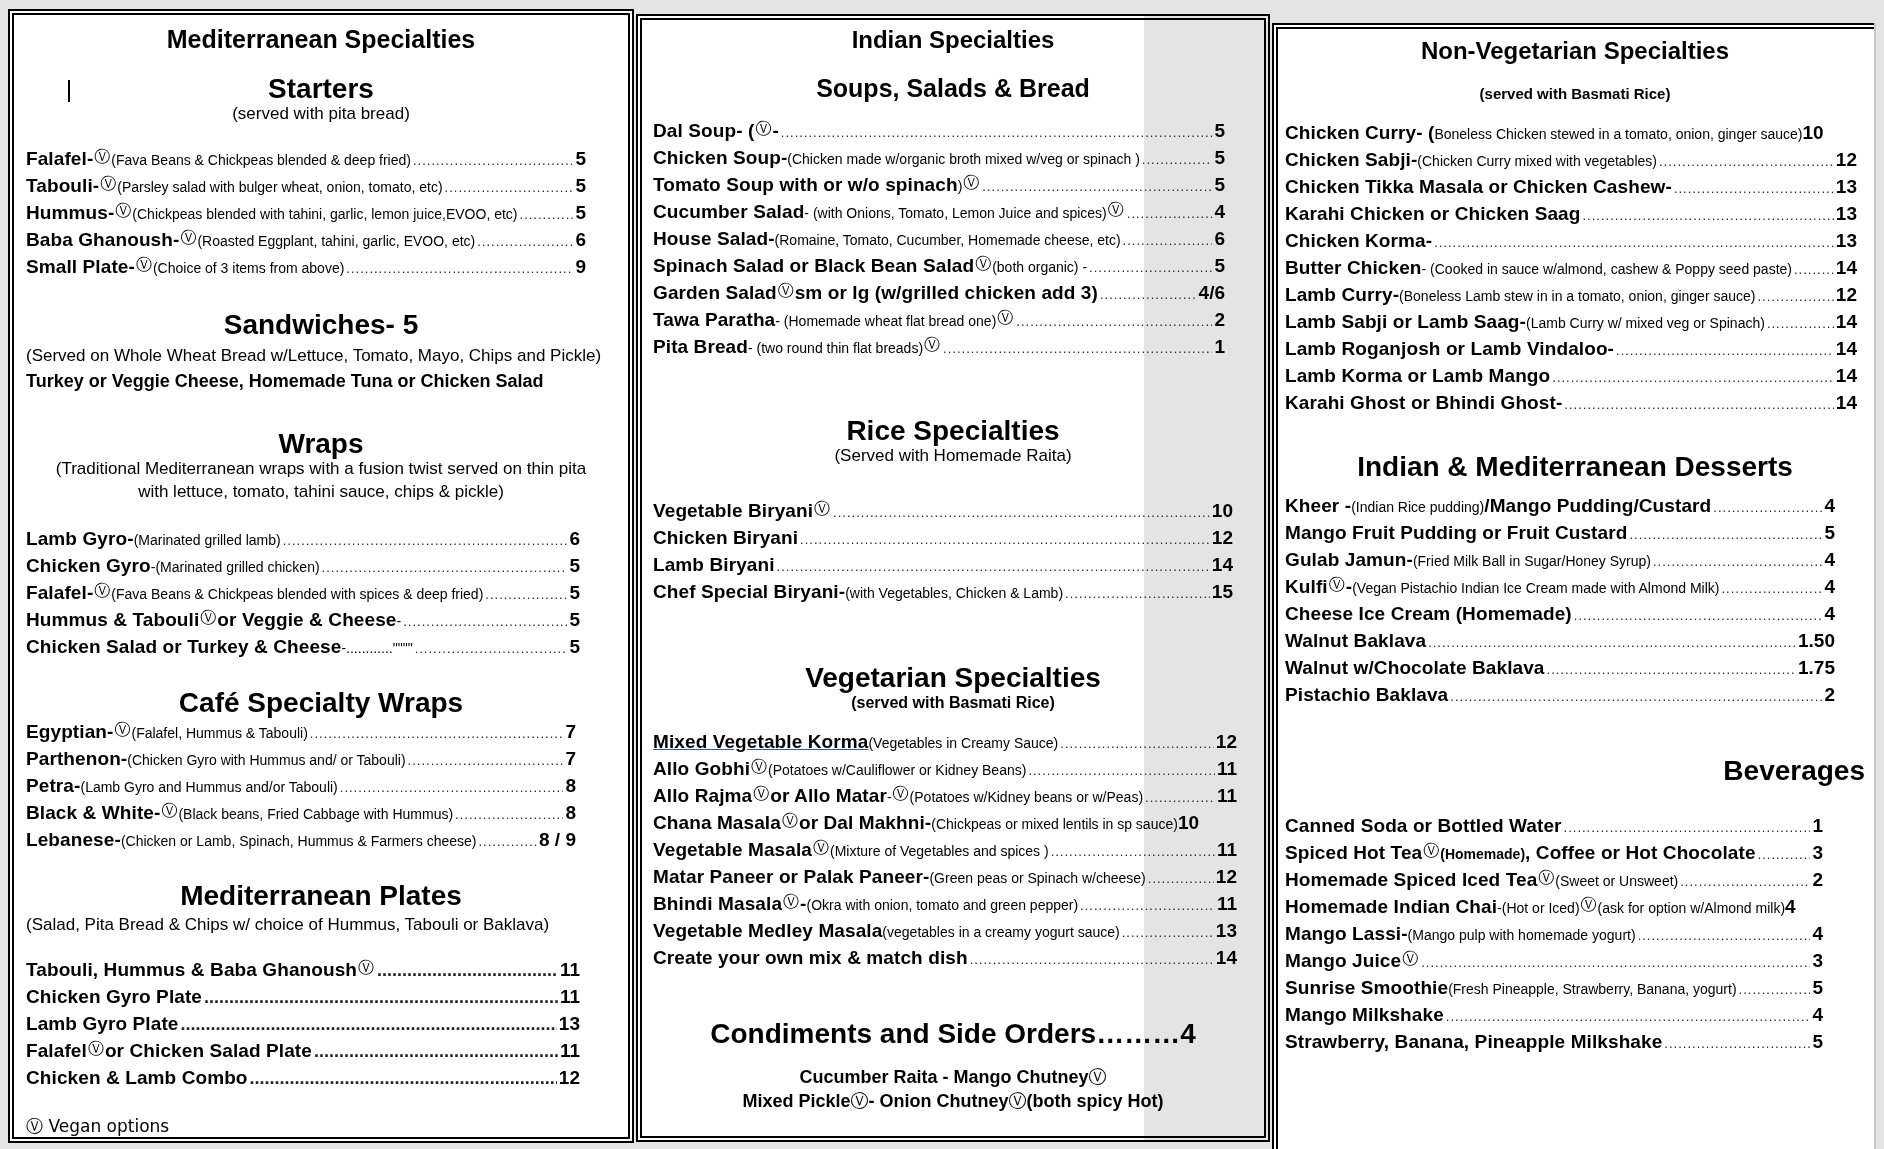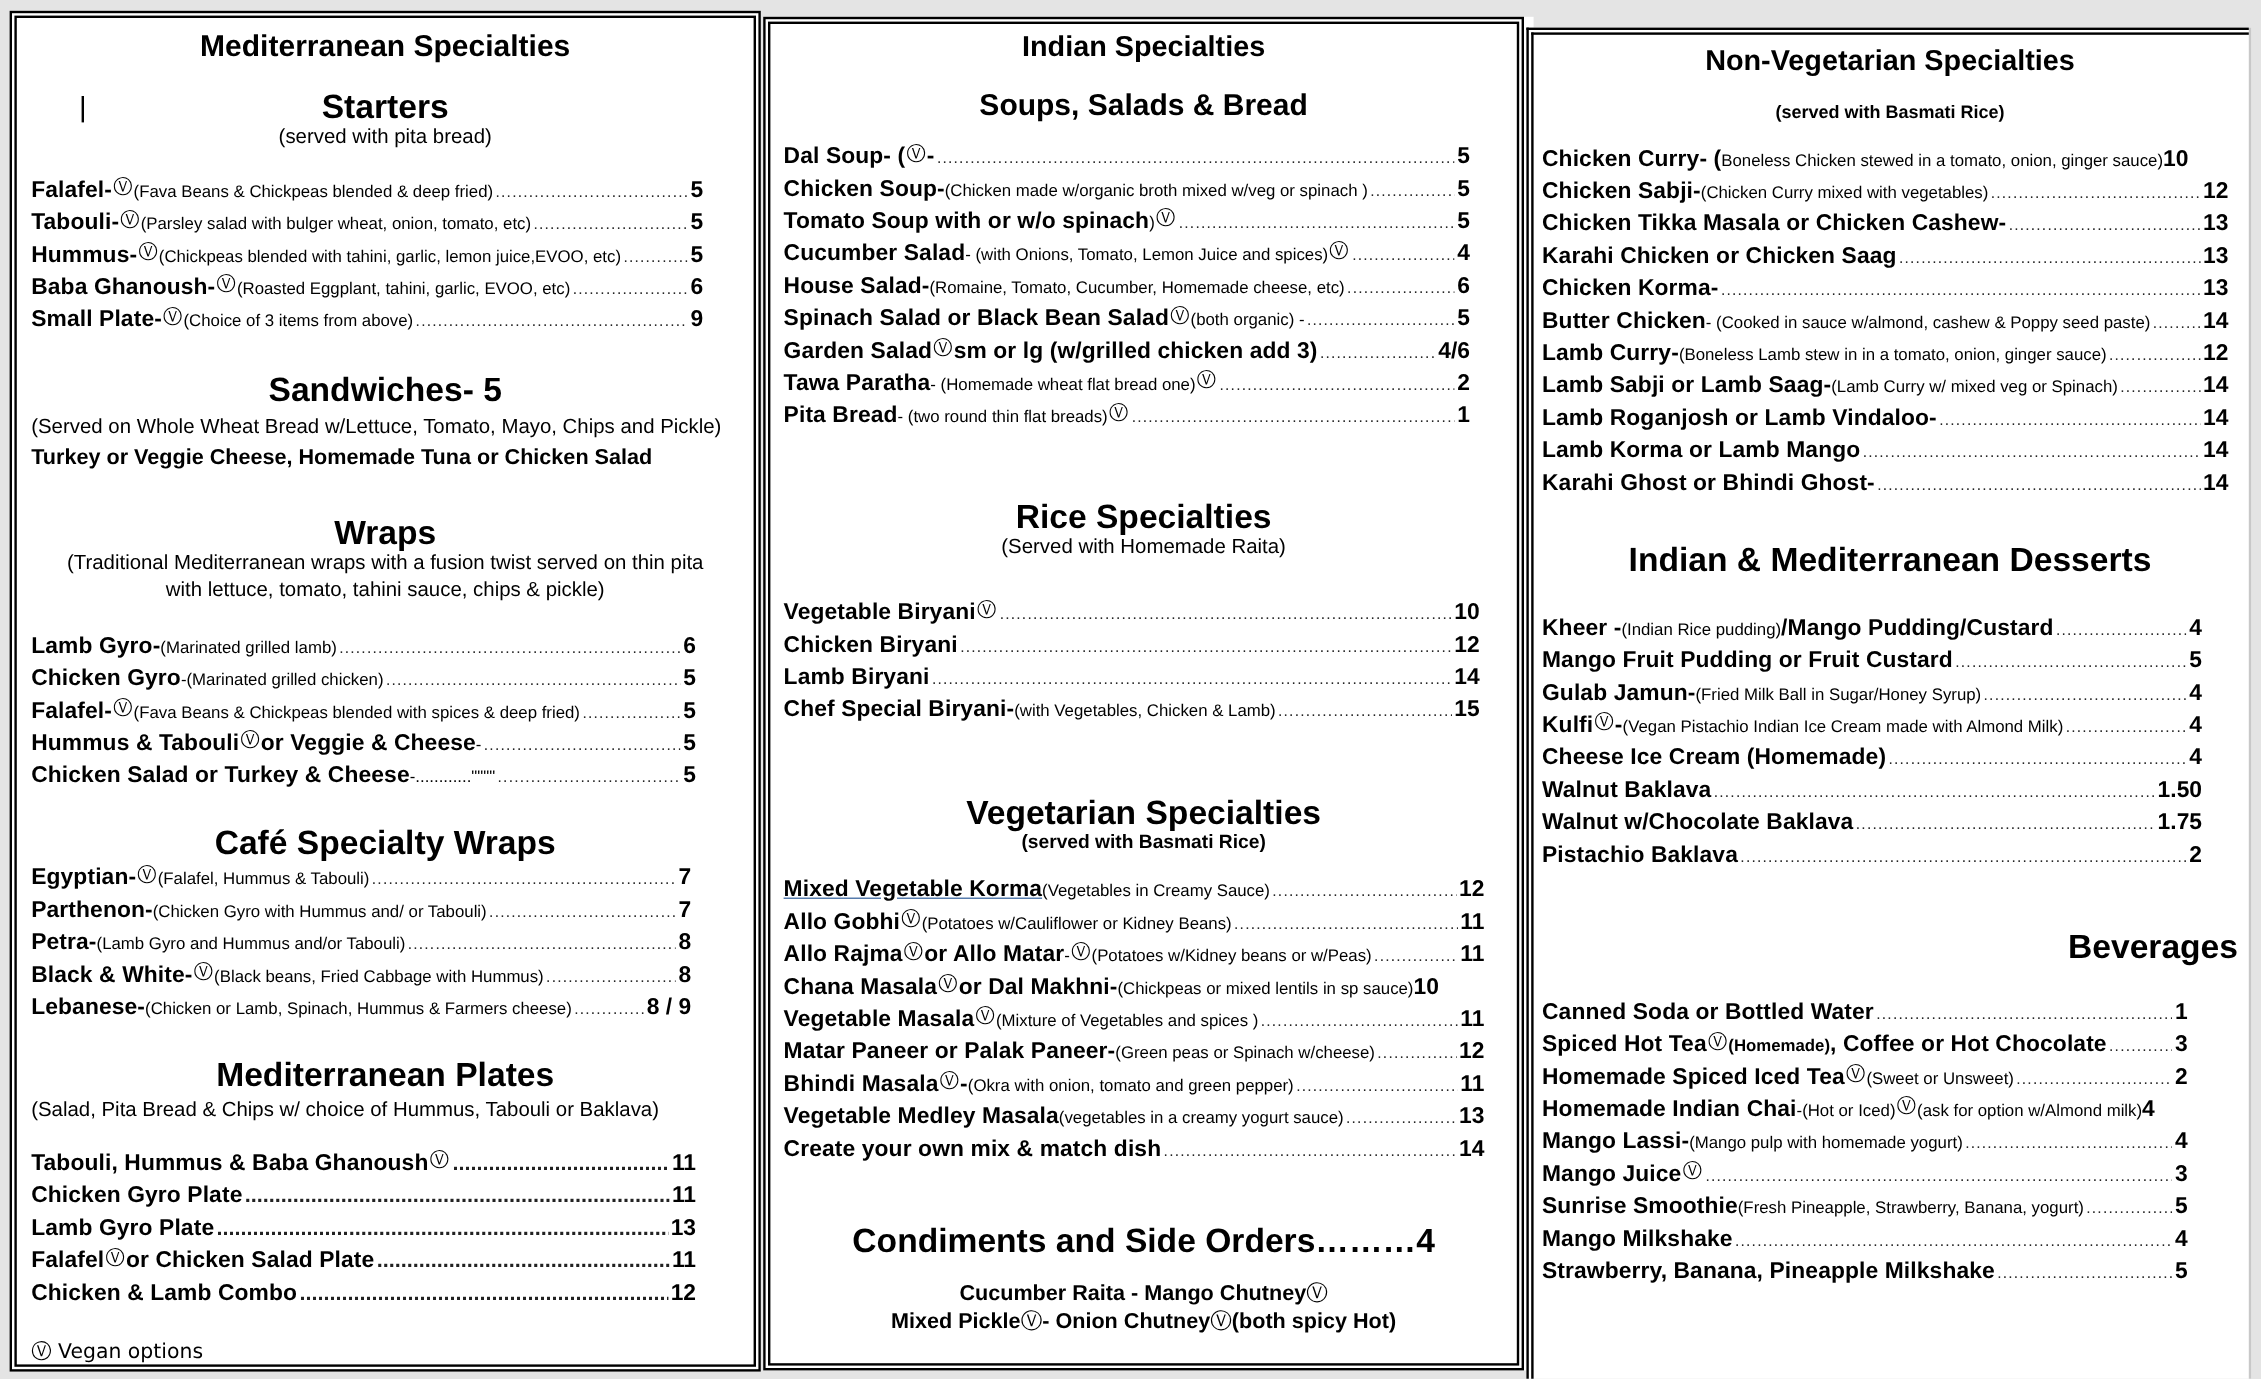--- a/index.html
+++ b/index.html
@@ -193,21 +193,21 @@
           <span class="name">Chicken &amp; Lamb Combo</span>
           <span class="leader"></span>
           <span class="price">12</span>
         </div>
     </div>
 
     <div class="legend"><span>Ⓥ</span> <span>Vegan options</span></div>
   </div>
 </div>
 
-<div class="panel" style="left:636px; top:14px; width:642px; height:1128px;">
+<div class="panel" style="left:636px; top:14px; width:508px; height:1128px;">
   <div class="frame-outer" style="left:0; top:0; width:634px; height:1128px;"></div>
   <div class="frame-inner" style="left:4px; top:4px; width:626px; height:1120px;"></div>
   <div class="content" style="left:17px; top:8px; width:600px;">
     <h1 class="col-title" style="font-size:24px; margin-top:3px;">Indian Specialties</h1>
     <h2 class="col-title" style="font-size:25px; margin-top:18px;">Soups, Salads &amp; Bread</h2>
     <div style="margin-top:14px; padding-right:28px;">
       <div class="item">
           <span class="name">Dal Soup- (</span>
           <span class="v">Ⓥ</span>
           <span class="name">-</span>
@@ -436,21 +436,21 @@
           <span class="price">14</span>
         </div>
       <div class="item">
           <span class="name">Karahi Ghost or Bhindi Ghost-</span>
           <span class="leader"></span>
           <span class="price">14</span>
         </div>
     </div>
 
     <h2 class="sec-title" style="margin-top:38px;">Indian &amp; Mediterranean Desserts</h2>
-    <div style="margin-top:30px; padding-right:30px;">
+    <div style="margin-top:12px; padding-right:30px;">
       <div class="item">
           <span class="name">Kheer -</span>
           <span class="desc">(Indian Rice pudding) </span>
           <span class="name">/Mango Pudding/Custard</span>
           <span class="leader"></span>
           <span class="price">4</span>
         </div>
       <div class="item">
           <span class="name">Mango Fruit Pudding or Fruit Custard</span>
           <span class="leader"></span>

